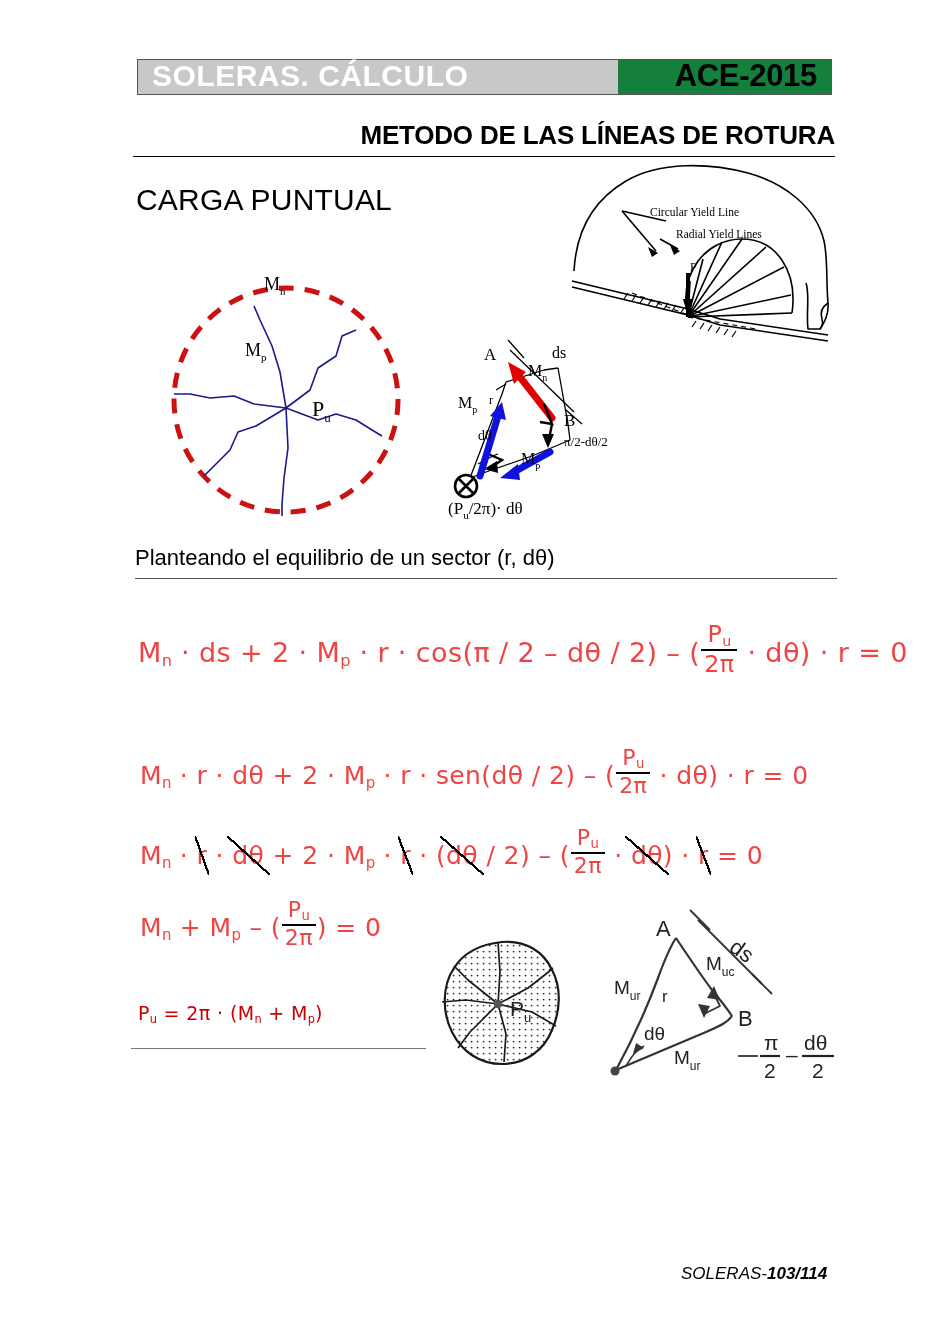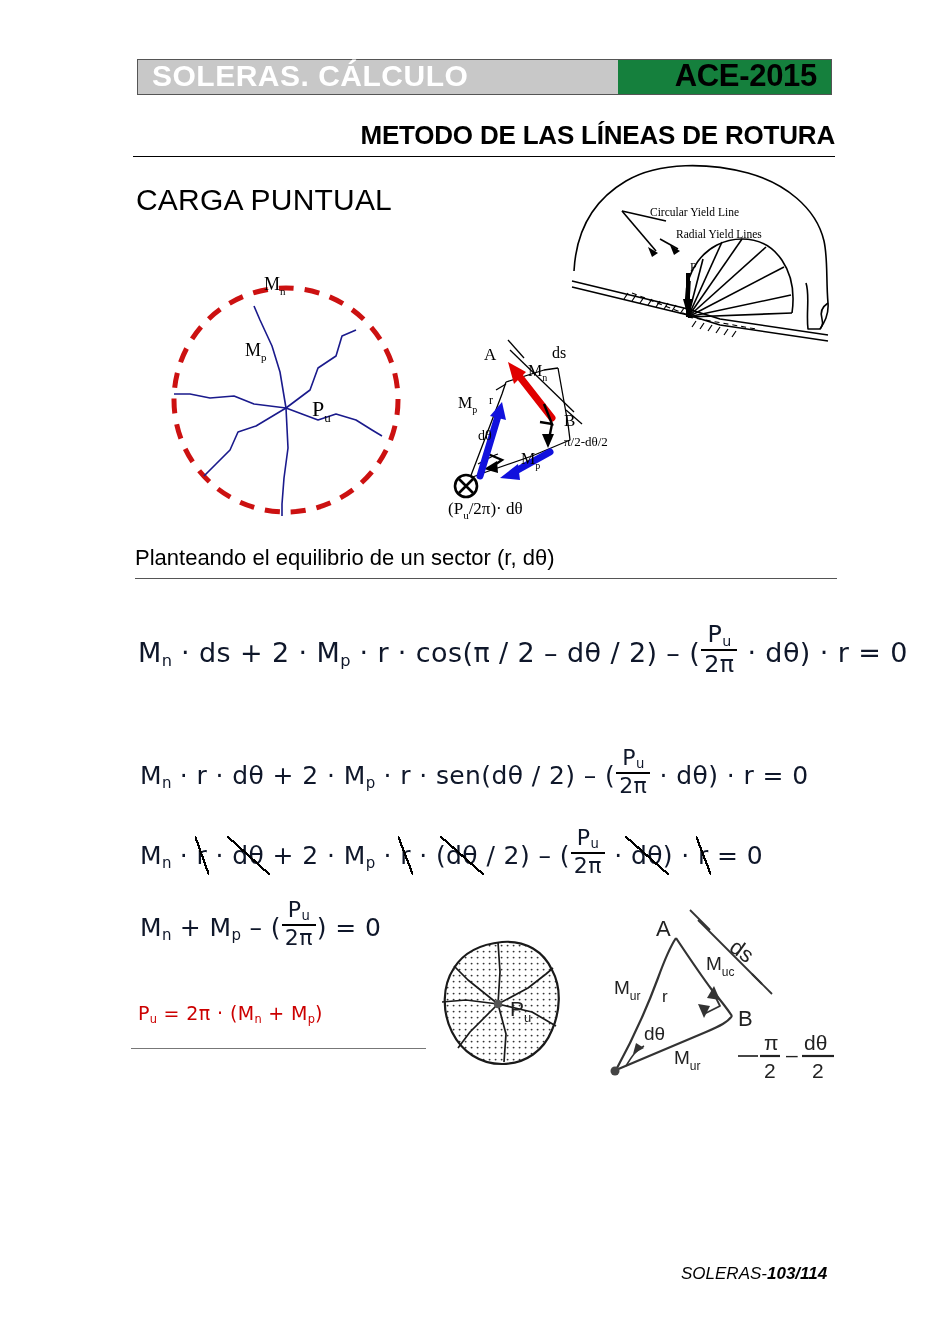--- a/index.html
+++ b/index.html
@@ -94,21 +94,21 @@
     border-bottom: 1.2px solid #555555;
     padding-bottom: 7px;
     white-space: nowrap;
   }
 
   
   .eq {
     position: absolute;
     font-family: "DejaVu Sans", sans-serif;
     font-size: 27px;
-    color: #0f172a;
+    color: #ef4444;
     white-space: nowrap;
     letter-spacing: 0.4px;
   }
   .eq sub {
     font-size: 0.6em;
     vertical-align: -0.25em;
     letter-spacing: 0;
   }
   .frac {
     display: inline-block;

